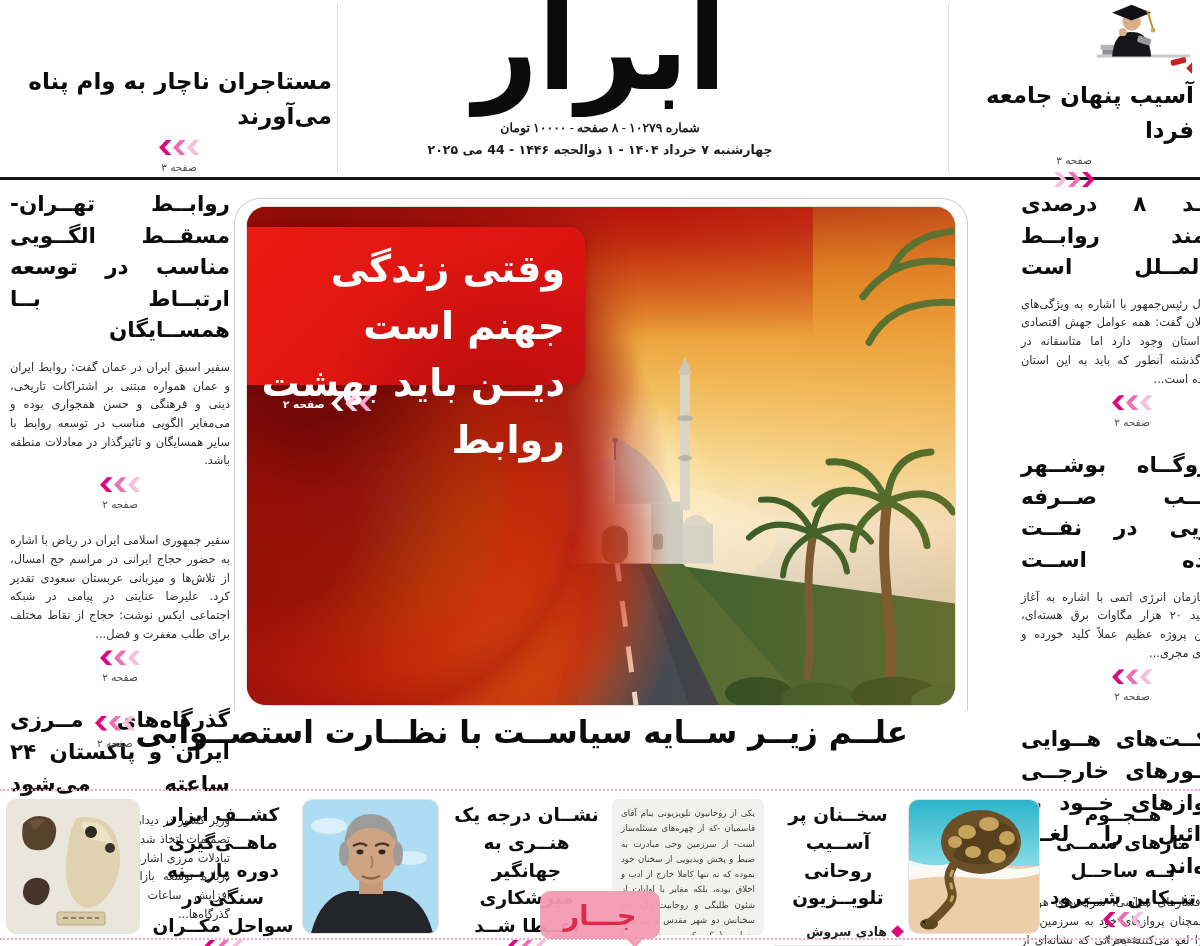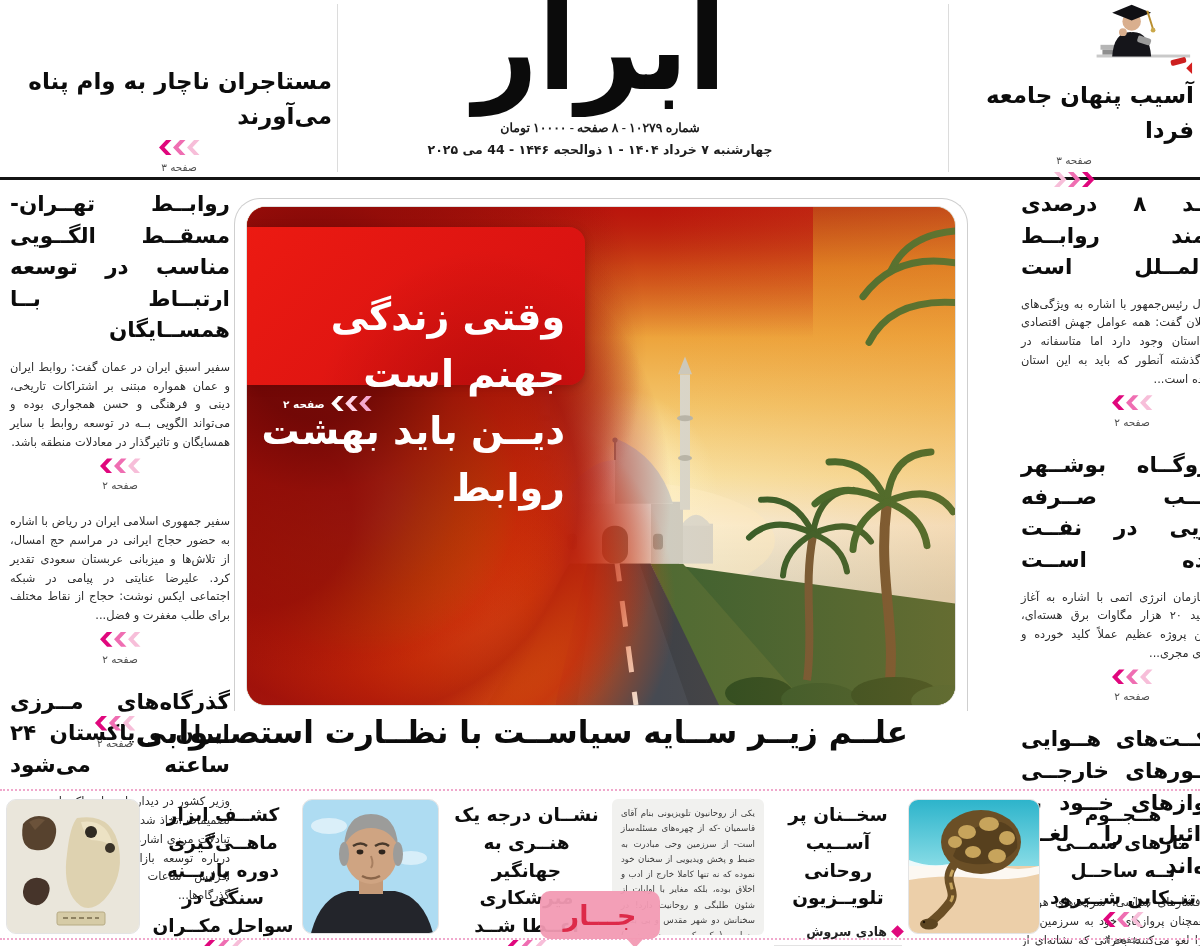--- a/index.html
+++ b/index.html
@@ -56,21 +56,21 @@
        radial-gradient(circle at 27% 34%,rgba(180,24,10,.85) 0 12%,rgba(180,24,10,0) 33%),
        linear-gradient(90deg,rgba(160,16,10,.88) 0 16%,rgba(160,16,10,.45) 30%,rgba(160,16,10,0) 52%);}
   .warm{position:absolute;inset:0;background:linear-gradient(270deg,rgba(235,150,55,.22),rgba(235,150,55,0) 42%);}
   .scene-svg{position:absolute;inset:0;width:100%;height:100%;}
   .banner{position:absolute;left:0;top:20px;width:338px;height:158px;border-radius:0 16px 16px 0;
           background:radial-gradient(circle at 70% 120%,rgba(120,0,0,.35),rgba(120,0,0,0) 55%),
                      linear-gradient(135deg,#ec1a12,#d31111);
           box-shadow:0 2px 8px rgba(90,0,0,.35);}
   .banner .bline{color:#fff;font-weight:bold;font-size:38px;line-height:1.5;text-align:right;
                  padding:0 20px 0 0;}
-  .banner .pad{padding-top:14px;margin-top:48px;}
+  .banner .pad{padding-top:14px;}
   .card-marker{position:absolute;left:36px;top:189px;display:flex;direction:ltr;gap:6px;align-items:center;}
   .card-marker .mtext{color:#fff;font-weight:bold;}
   .sub-row{left:252px;top:714px;width:702px;display:flex;direction:rtl;align-items:center;
            justify-content:space-between;padding:0;}
   .sub-hl{font-size:31px;font-weight:bold;color:#0b0b0b;padding-right:46px;white-space:nowrap;}
 
   
   .lcol{left:10px;top:188px;width:220px;}
   .rcol{left:1021px;top:188px;width:222px;}
 
@@ -143,21 +143,21 @@
           <i class="chev c1"></i>
           <i class="chev c2"></i>
           <i class="chev c3"></i>
         </span>
     </div>
   </div>
 
   <div class="abs lcol">
     <div class="col-art">
       <div class="hl">روابــط تهــران-مسقــط الگــویی مناسب در توسعه ارتبــاط بــا همســایگان</div>
-      <div class="body">سفیر اسبق ایران در عمان گفت: روابط ایران و عمان همواره مبتنی بر اشتراکات تاریخی، دینی و فرهنگی و حسن همجواری بوده و می‌تواند الگویی بــه در توسعه روابط با سایر همسایگان و تاثیرگذار در معادلات منطقه باشد.</div>
+      <div class="body">سفیر اسبق ایران در عمان گفت: روابط ایران و عمان همواره مبتنی بر اشتراکات تاریخی، دینی و فرهنگی و حسن همجواری بوده و می‌مغایر الگویی مناسب در توسعه روابط با سایر همسایگان و تاثیرگذار در معادلات منطقه باشد.</div>
       <div class="marker">
         <span class="chevs">
             <i class="chev c1"></i>
             <i class="chev c2"></i>
             <i class="chev c3"></i>
           </span>
         <span class="mtext">صفحه ۲</span>
         <span class="leader"></span>
       </div>
     </div>

